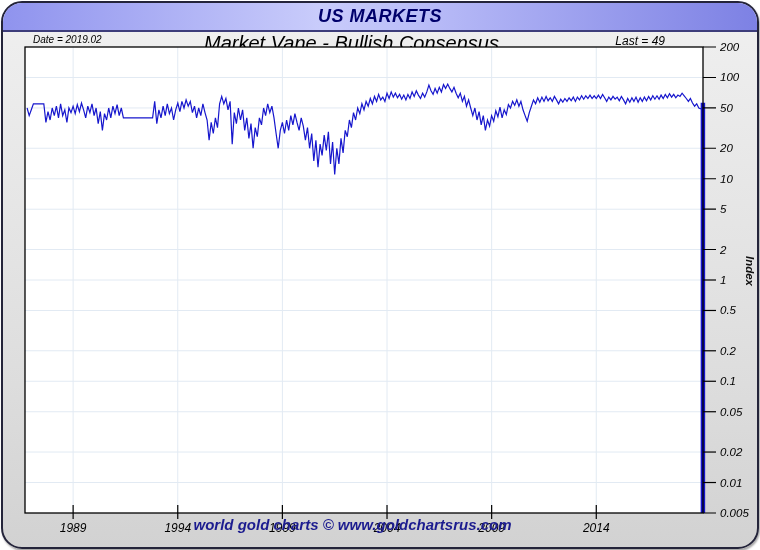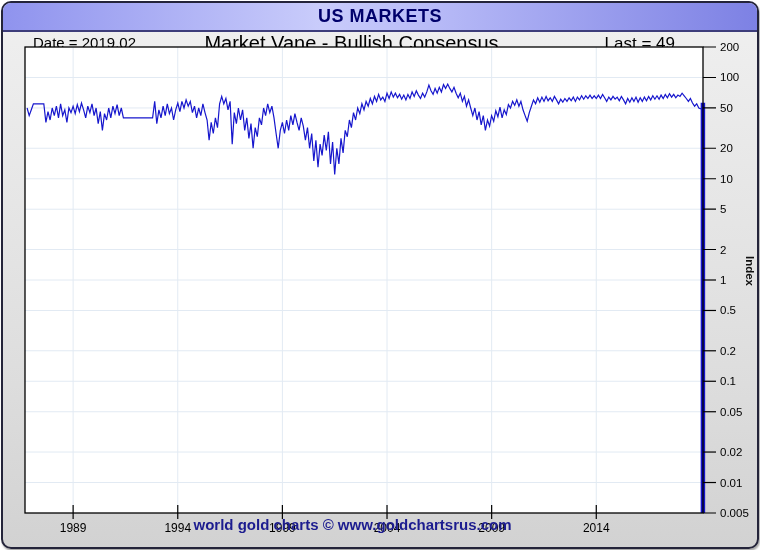--- a/index.html
+++ b/index.html
@@ -1,35 +1,36 @@
 <!DOCTYPE html>
 <html><head>
 <meta charset="utf-8">
 <style>
   html,body{margin:0;padding:0;background:#ffffff;}
   body{width:760px;height:550px;position:relative;font-family:"Liberation Sans",sans-serif;-webkit-font-smoothing:antialiased;}
   .window{
     position:absolute;left:1px;top:1px;width:754px;height:544px;
-    border:2px solid #24243a;border-radius:10px;overflow:hidden;
+    border:2px solid #24243a;border-radius:21px;overflow:hidden;
     background:linear-gradient(#f0f0f0,#dddddd 70%,#d2d2d2);
     box-shadow:1px 2px 2px rgba(0,0,0,.35);
+    font-style:italic;
   }
   .titlebar{
     position:absolute;left:0;top:0;right:0;height:27px;
     background:linear-gradient(90deg,#8f93ee, #c9ccfb 42%, #babdf8 55%, #7d81e4);
     border-bottom:2px solid #3d3d7a;
     display:flex;align-items:center;justify-content:center;
   }
   .titlebar .t{
     color:#00006b;font-size:18px;font-weight:bold;letter-spacing:.5px;
   }
   .subheader{position:absolute;left:0;top:29px;right:0;height:18px;}
-  .sub-date{position:absolute;left:30px;top:2px;font-size:15px;color:#000;text-align:center;}
+  .sub-date{position:absolute;left:30px;top:2px;font-size:10px;color:#000;text-align:center;}
   .sub-title{position:absolute;left:0;right:57px;top:0;text-align:center;font-size:20px;color:#000;}
-  .sub-last{position:absolute;right:82px;top:2px;font-size:17px;color:#000;}
+  .sub-last{position:absolute;right:92px;top:2px;font-size:12px;color:#000;}
   svg.chart{position:absolute;left:0;top:0;}
   .index-label{
     position:absolute;right:-13px;top:262px;font-size:11.5px;font-weight:bold;color:#111;
     transform:rotate(90deg);transform-origin:center;width:40px;text-align:center;
   }
   .footer{
     position:absolute;left:0;right:55px;top:513px;text-align:center;
     font-size:15px;font-weight:bold;color:#1c1c8f;
   }
 </style>

